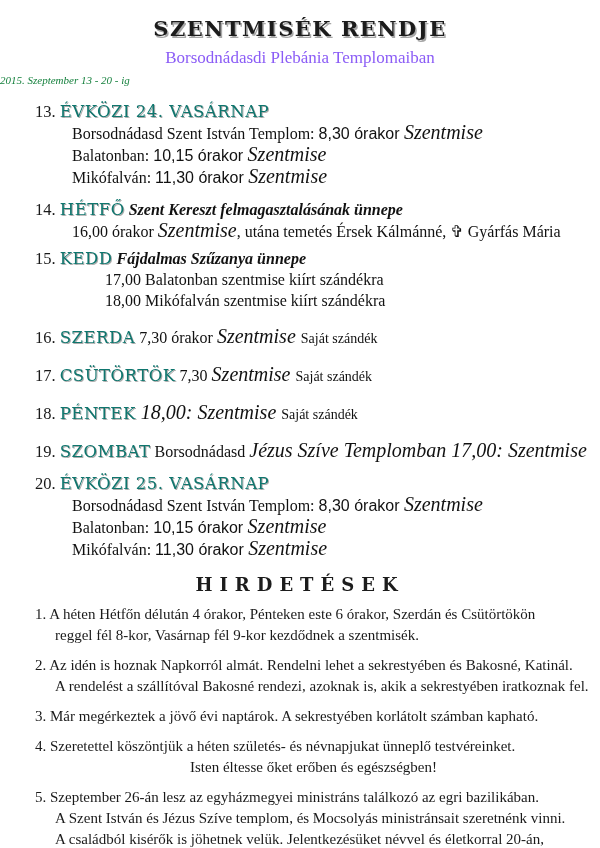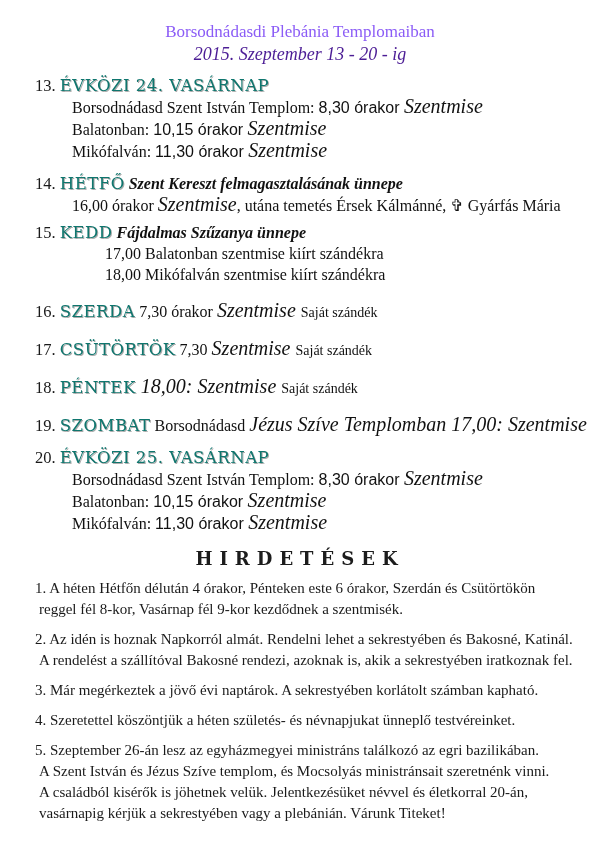--- a/index.html
+++ b/index.html
@@ -25,26 +25,25 @@
     line-height: 26px;
   }
   .doc-subtitle {
     text-align: center;
     font-size: 17px;
     margin-top: 5px;
     line-height: 21px;
     color: #8b5cf6;
   }
   .doc-daterange {
-    text-align: center;
     font-style: italic;
-    font-size: 18px;
+    font-size: 11px;
     margin-top: 3px;
     line-height: 19px;
-    color: #4c1d95;
+    color: #15803d;
   }
 
   
   .schedule { padding-left: 35px; padding-right: 10px; margin-top: 11px; }
   .sched-item { margin-top: 11px; }
   .sched-item:first-child { margin-top: 0; }
   .sched-item.tight { margin-top: 6px; }
   .sched-item.wide { margin-top: 15px; }
   .sched-head { line-height: 21px; font-size: 16.5px; }
   .num { font-size: 16.5px; color: #1a1a1a; }
@@ -73,28 +72,29 @@
     font-weight: bold;
     font-size: 18px;
     letter-spacing: 7px;
     margin-top: 13px;
     line-height: 23px;
     color: #1c1c1c;
   }
   .announcements { padding-left: 35px; padding-right: 8px; margin-top: 8px; }
   .ann-item { margin-bottom: 9px; }
   .ann-line { font-size: 15px; line-height: 21px; color: #1a1a1a; }
-  .ann-line.cont { margin-left: 4px; }
+  .ann-line.cont { margin-left: 20px; }
   .ann-line.center { text-align: center; margin-left: 0; }
 </style>
 </head>
 <body>
 
 <div class="page">
 
+  <div class="doc-title">SZENTMISÉK RENDJE</div>
   <div class="doc-subtitle">Borsodnádasdi Plebánia Templomaiban</div>
   <div class="doc-daterange">2015. Szeptember 13 - 20 - ig</div>
 
   <div class="schedule">
       <div class="sched-item">
         <div class="sched-head"><span class="num">13. </span><span class="day">ÉVKÖZI 24. VASÁRNAP</span></div>
         <div class="sched-line ind1"><span class="seg-serif">Borsodnádasd Szent István Templom: </span><span class="seg-sans">8,30 órakor </span><span class="seg-italic">Szentmise</span></div>
         <div class="sched-line ind1"><span class="seg-serif">Balatonban: </span><span class="seg-sans">10,15 órakor </span><span class="seg-italic">Szentmise</span></div>
         <div class="sched-line ind1"><span class="seg-serif">Mikófalván: </span><span class="seg-sans">11,30 órakor </span><span class="seg-italic">Szentmise</span></div>
       </div>
@@ -136,20 +136,21 @@
       </div>
       <div class="ann-item">
         <div class="ann-line">2. Az idén is hoznak Napkorról almát. Rendelni lehet a sekrestyében és Bakosné, Katinál.</div>
         <div class="ann-line cont">A rendelést a szállítóval Bakosné rendezi, azoknak is, akik a sekrestyében iratkoznak fel.</div>
       </div>
       <div class="ann-item">
         <div class="ann-line">3. Már megérkeztek a jövő évi naptárok. A sekrestyében korlátolt számban kapható.</div>
       </div>
       <div class="ann-item">
         <div class="ann-line">4. Szeretettel köszöntjük a héten születés- és névnapjukat ünneplő testvéreinket.</div>
+        <div class="ann-line center">Isten éltesse őket erőben és egészségben!</div>
       </div>
       <div class="ann-item">
         <div class="ann-line">5. Szeptember 26-án lesz az egyházmegyei ministráns találkozó az egri bazilikában.</div>
         <div class="ann-line cont">A Szent István és Jézus Szíve templom, és Mocsolyás ministránsait szeretnénk vinni.</div>
         <div class="ann-line cont">A családból kisérők is jöhetnek velük. Jelentkezésüket névvel és életkorral 20-án,</div>
         <div class="ann-line cont">vasárnapig kérjük a sekrestyében vagy a plebánián.  Várunk Titeket!</div>
       </div>
     </div>
 
 </div>

